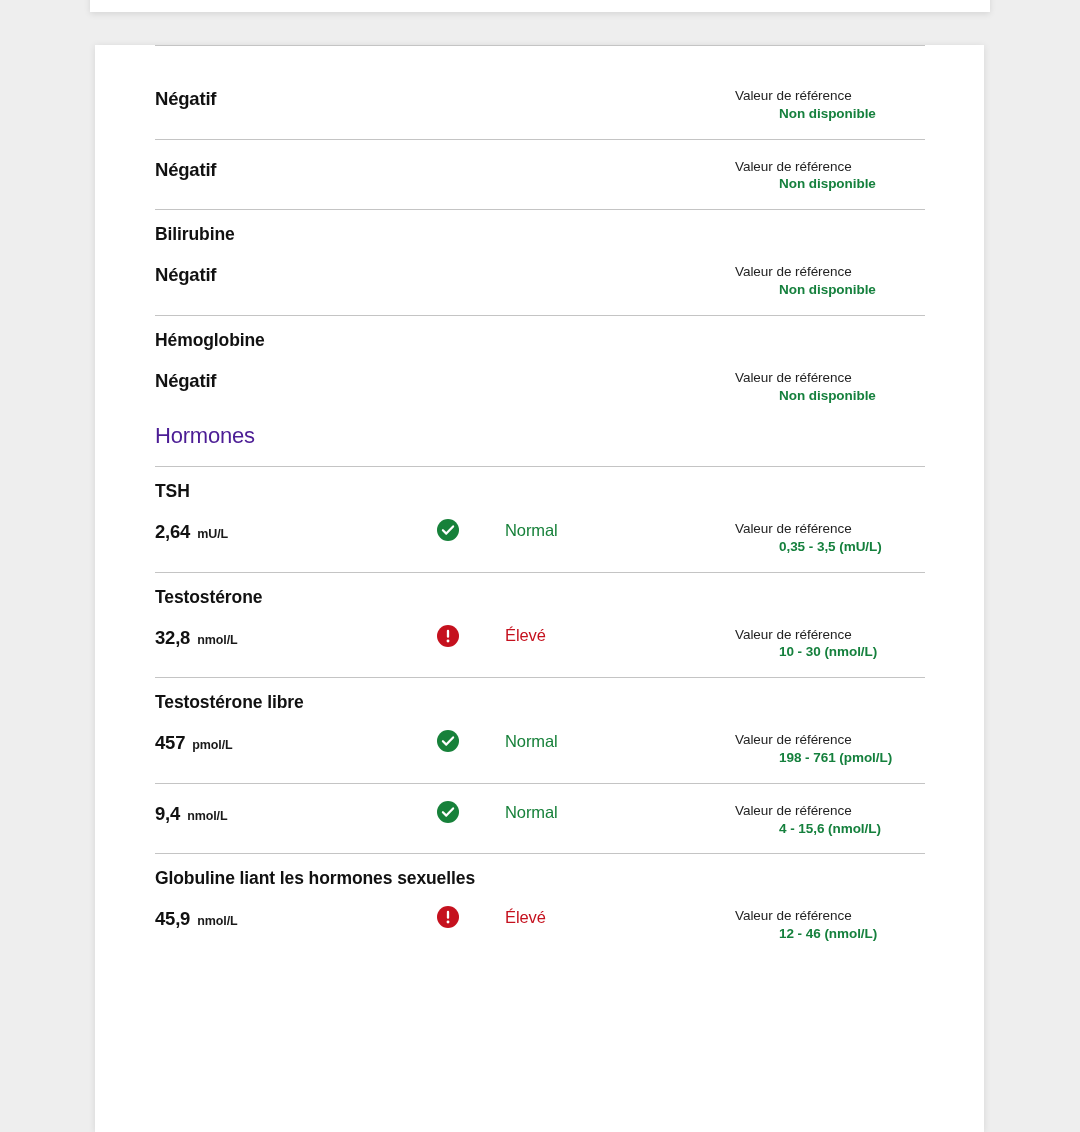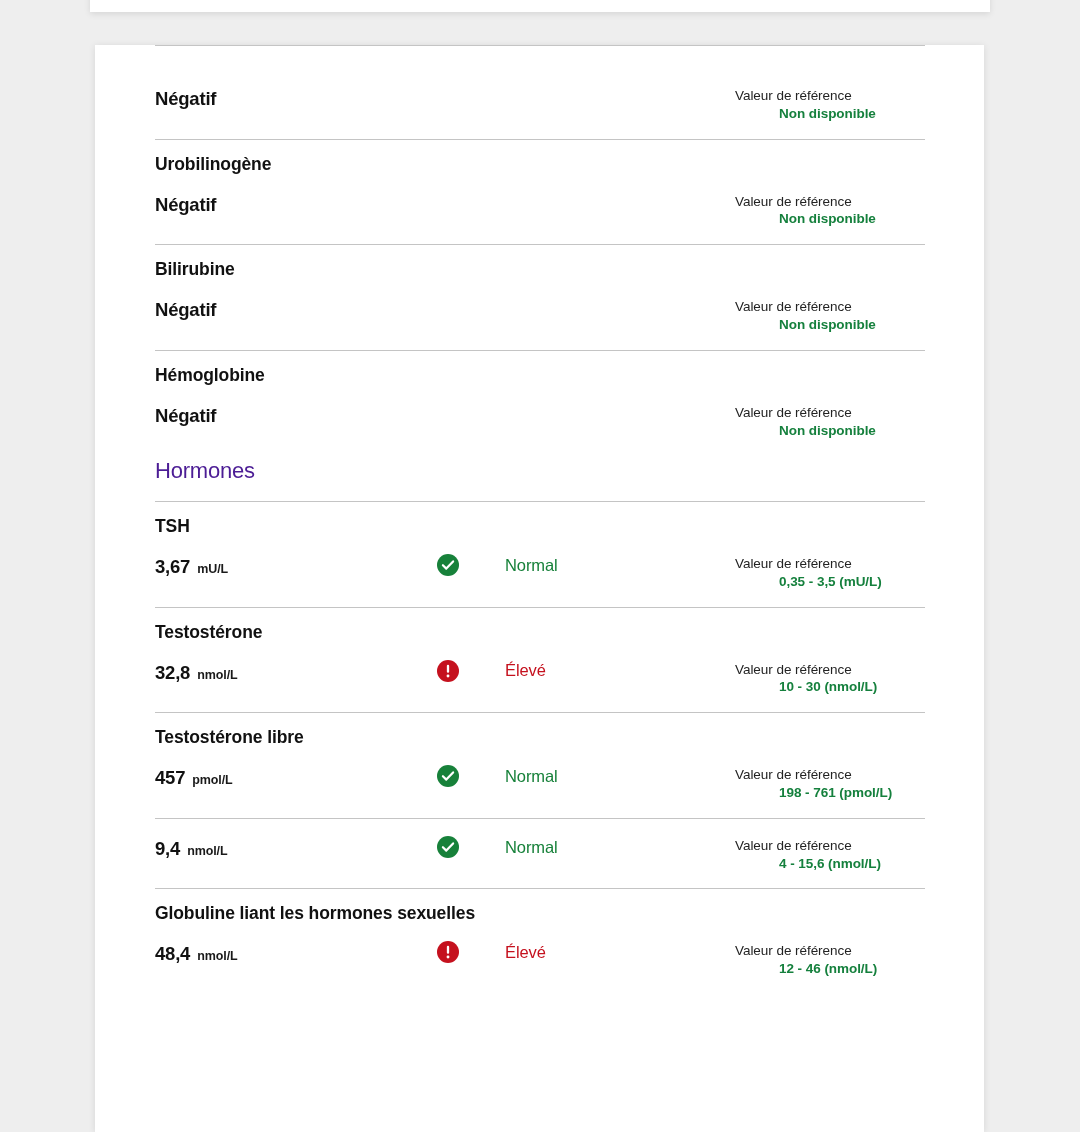--- a/index.html
+++ b/index.html
@@ -175,21 +175,20 @@
           </div>
           <div class="status-col empty"></div>
           <div class="ref-col">
             <div class="ref-caption">Valeur de référence</div>
             <div class="ref-value">Non disponible</div>
           </div>
         </div>
       </div>
       <div class="divider"></div>
       <div class="result-row">
-        <div class="row-title">Urobilinogène</div>
         <div class="row-body">
           <div class="value-col">
             <span class="value-num">Négatif</span>
           </div>
           <div class="status-col empty"></div>
           <div class="ref-col">
             <div class="ref-caption">Valeur de référence</div>
             <div class="ref-value">Non disponible</div>
           </div>
         </div>
@@ -221,21 +220,21 @@
             <div class="ref-value">Non disponible</div>
           </div>
         </div>
       </div>
       <div class="section-heading">Hormones</div>
       <div class="divider"></div>
       <div class="result-row">
         <div class="row-title">TSH</div>
         <div class="row-body">
           <div class="value-col">
-            <span class="value-num">3,67</span>
+            <span class="value-num">2,64</span>
             <span class="value-unit">mU/L</span>
           </div>
           <div class="status-col status-normal">
             <span class="status-icon">
               <svg width="22" height="22" viewBox="0 0 22 22" aria-hidden="true">
                 <circle cx="11" cy="11" r="11" fill="#17813a"></circle>
                 <path d="M5.9 11.2 L9.3 14.6 L16.1 7.4" fill="none" stroke="#ffffff" stroke-width="2.2" stroke-linecap="round" stroke-linejoin="round"></path>
               </svg>
             </span>
             <span class="status-label">Normal</span>
@@ -313,21 +312,21 @@
             <div class="ref-caption">Valeur de référence</div>
             <div class="ref-value">4 - 15,6 (nmol/L)</div>
           </div>
         </div>
       </div>
       <div class="divider"></div>
       <div class="result-row">
         <div class="row-title">Globuline liant les hormones sexuelles</div>
         <div class="row-body">
           <div class="value-col">
-            <span class="value-num">48,4</span>
+            <span class="value-num">45,9</span>
             <span class="value-unit">nmol/L</span>
           </div>
           <div class="status-col status-eleve">
             <span class="status-icon">
               <svg width="22" height="22" viewBox="0 0 22 22" aria-hidden="true">
                 <circle cx="11" cy="11" r="11" fill="#c5111e"></circle>
                 <rect x="9.85" y="4.8" width="2.3" height="8" rx="1.15" fill="#ffffff"></rect>
                 <circle cx="11" cy="16" r="1.45" fill="#ffffff"></circle>
               </svg>
             </span>

